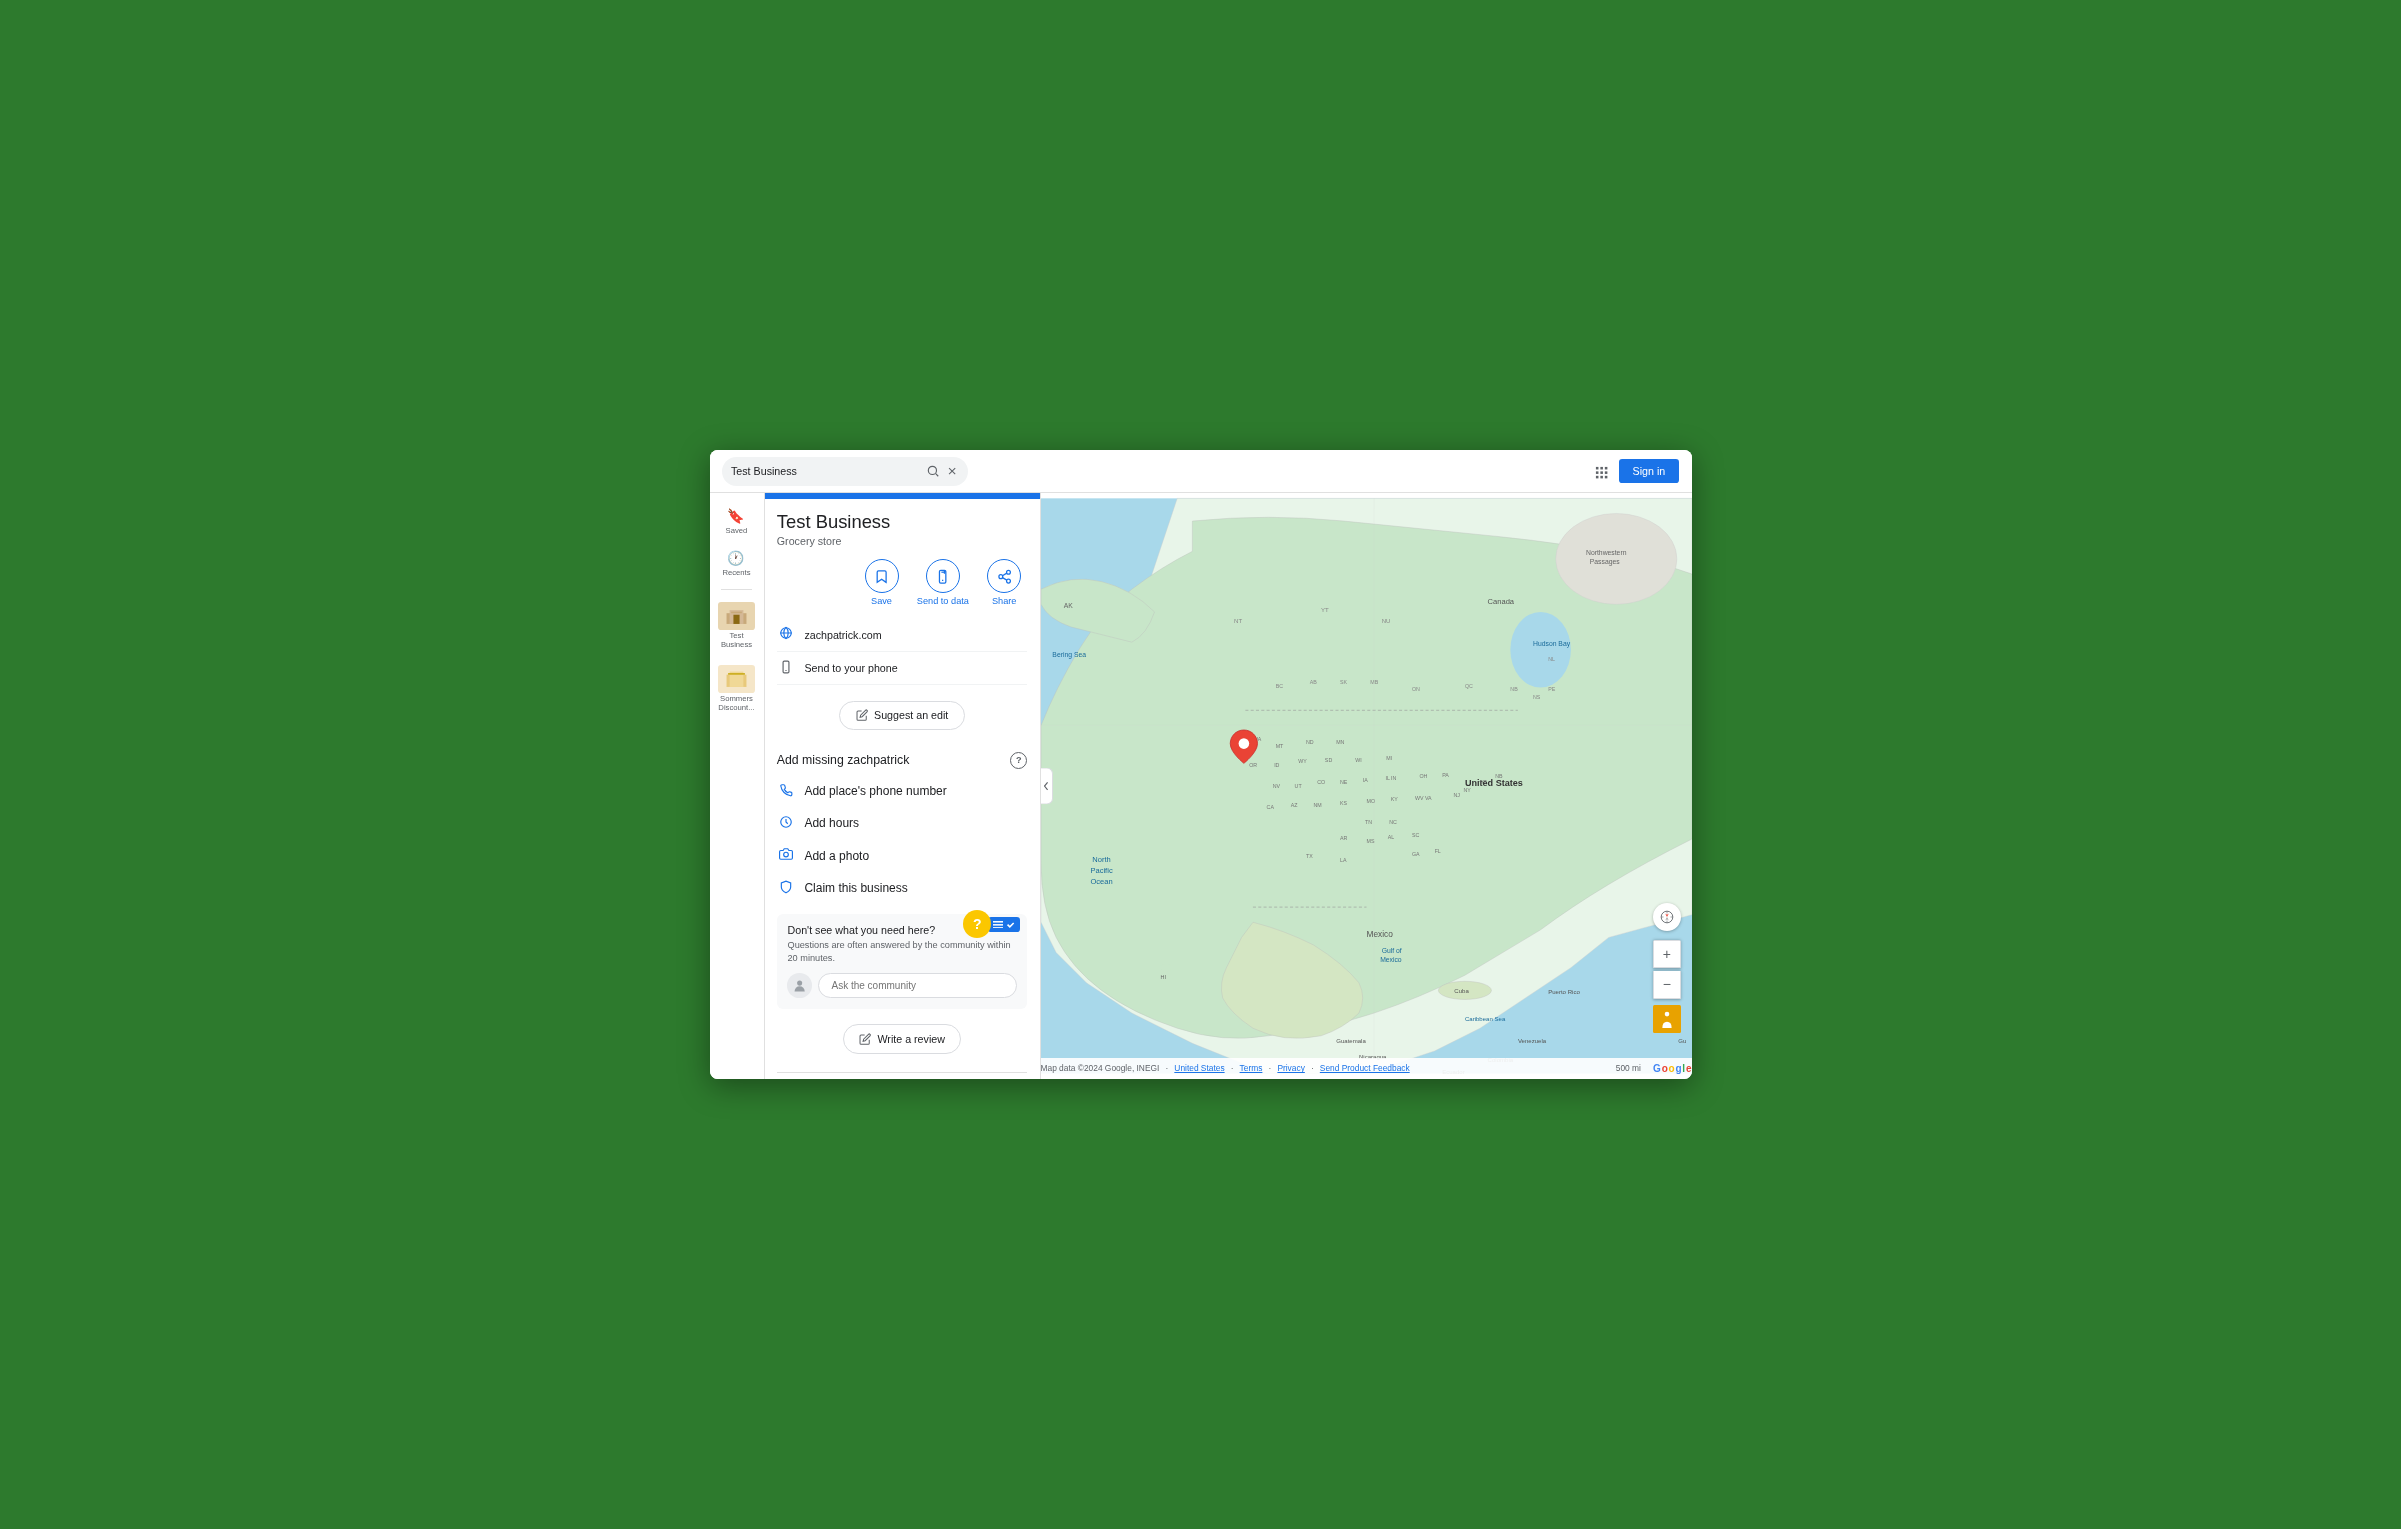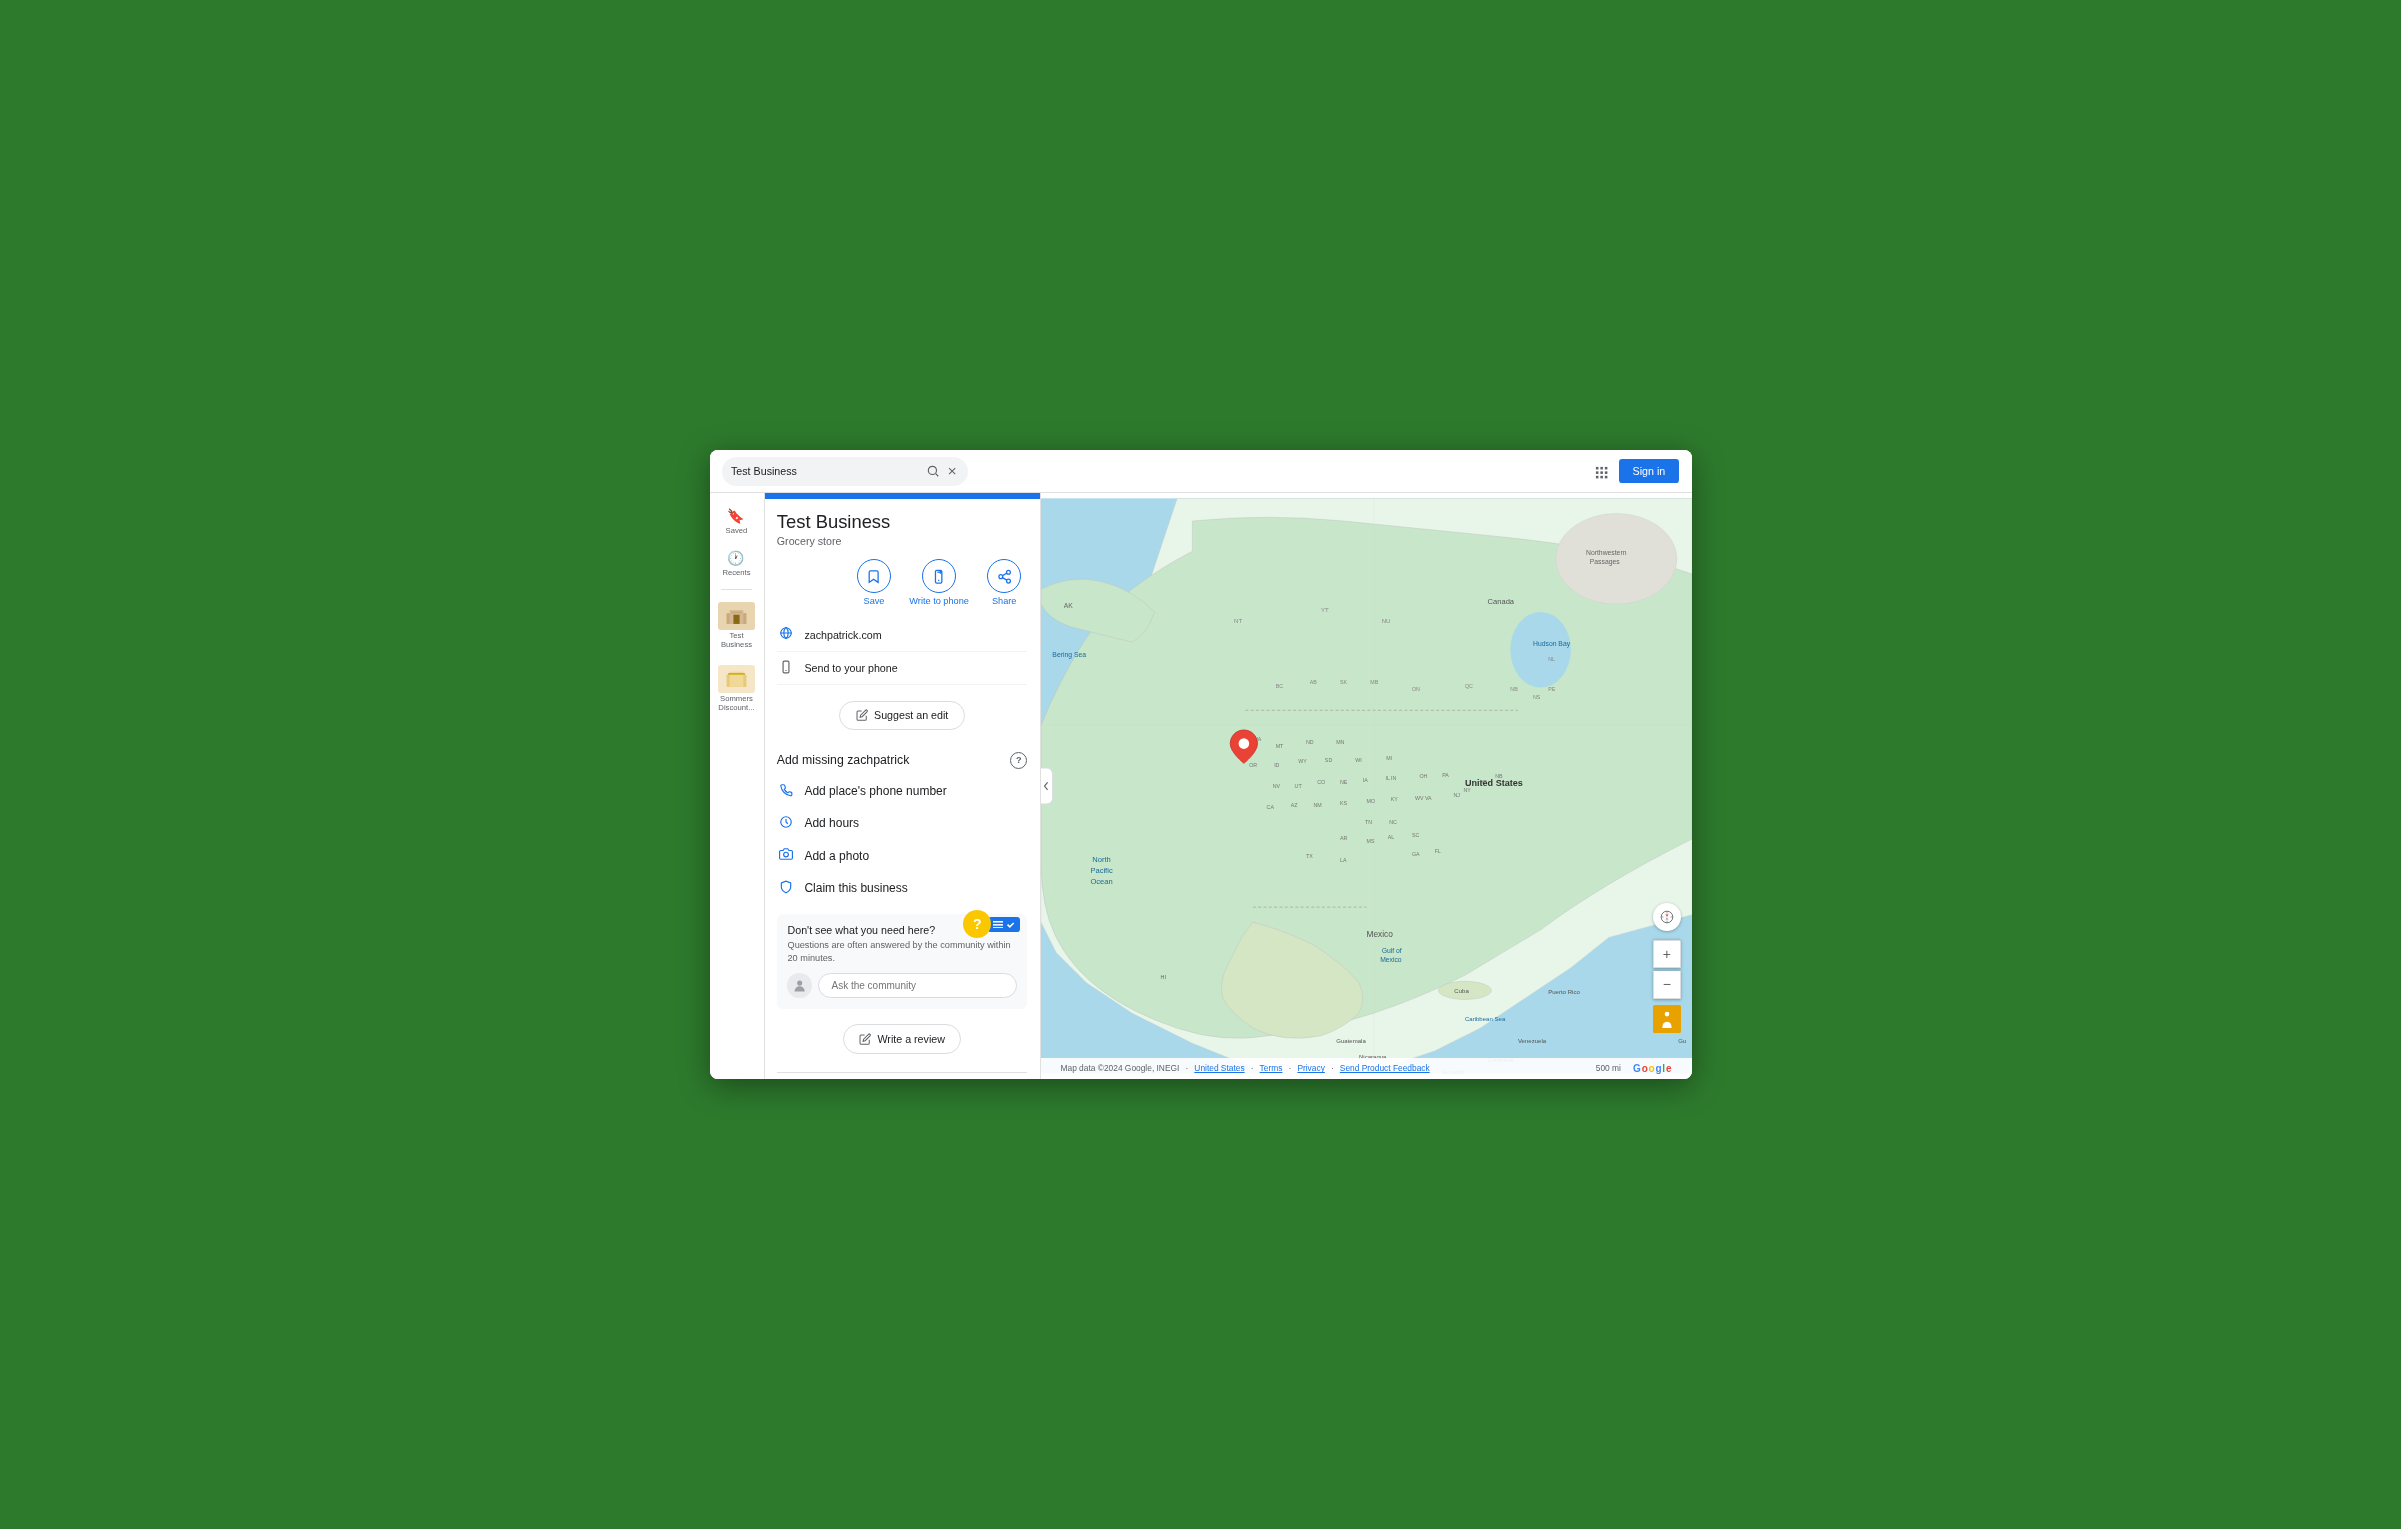--- a/index.html
+++ b/index.html
@@ -422,21 +422,21 @@
     
     .map-bottom-bar {
       position: absolute;
       bottom: 0;
       left: 0;
       right: 0;
       height: 21.5px;
       background: rgba(255,255,255,0.9);
       display: flex;
       align-items: center;
-      padding: 0 20px;
+      padding: 0 0;
       gap: 6.1px;
       font-size: 8.4px;
       color: #5f6368;
     }
     .google-logo {
       display: flex;
       align-items: center;
       gap: 0.8px;
       font-size: 10px;
       font-weight: bold;
@@ -572,21 +572,21 @@
             </button>
             <button class="action-btn">
               <div class="icon-circle">
                 <svg width="15.3" height="15.3" viewBox="0 0 24 24" fill="none" stroke="#1a73e8" stroke-width="2">
                   <rect x="7" y="2" width="10" height="20" rx="2"></rect>
                   <line x1="11" y1="18" x2="13" y2="18"></line>
                   <path d="M14 7l2-2M16 5l-2-2"></path>
                   <line x1="10" y1="5" x2="16" y2="5"></line>
                 </svg>
               </div>
-              <span class="btn-label">Write to phone</span>
+              <span class="btn-label">Send to data</span>
             </button>
             <button class="action-btn">
               <div class="icon-circle">
                 <svg width="15.3" height="15.3" viewBox="0 0 24 24" fill="none" stroke="#1a73e8" stroke-width="2">
                   <circle cx="18" cy="5" r="3"></circle>
                     <circle cx="6" cy="12" r="3"></circle>
                     <circle cx="18" cy="19" r="3"></circle>
                   <line x1="8.59" y1="13.51" x2="15.42" y2="17.49"></line>
                   <line x1="15.41" y1="6.51" x2="8.59" y2="10.49"></line>
                 </svg>

